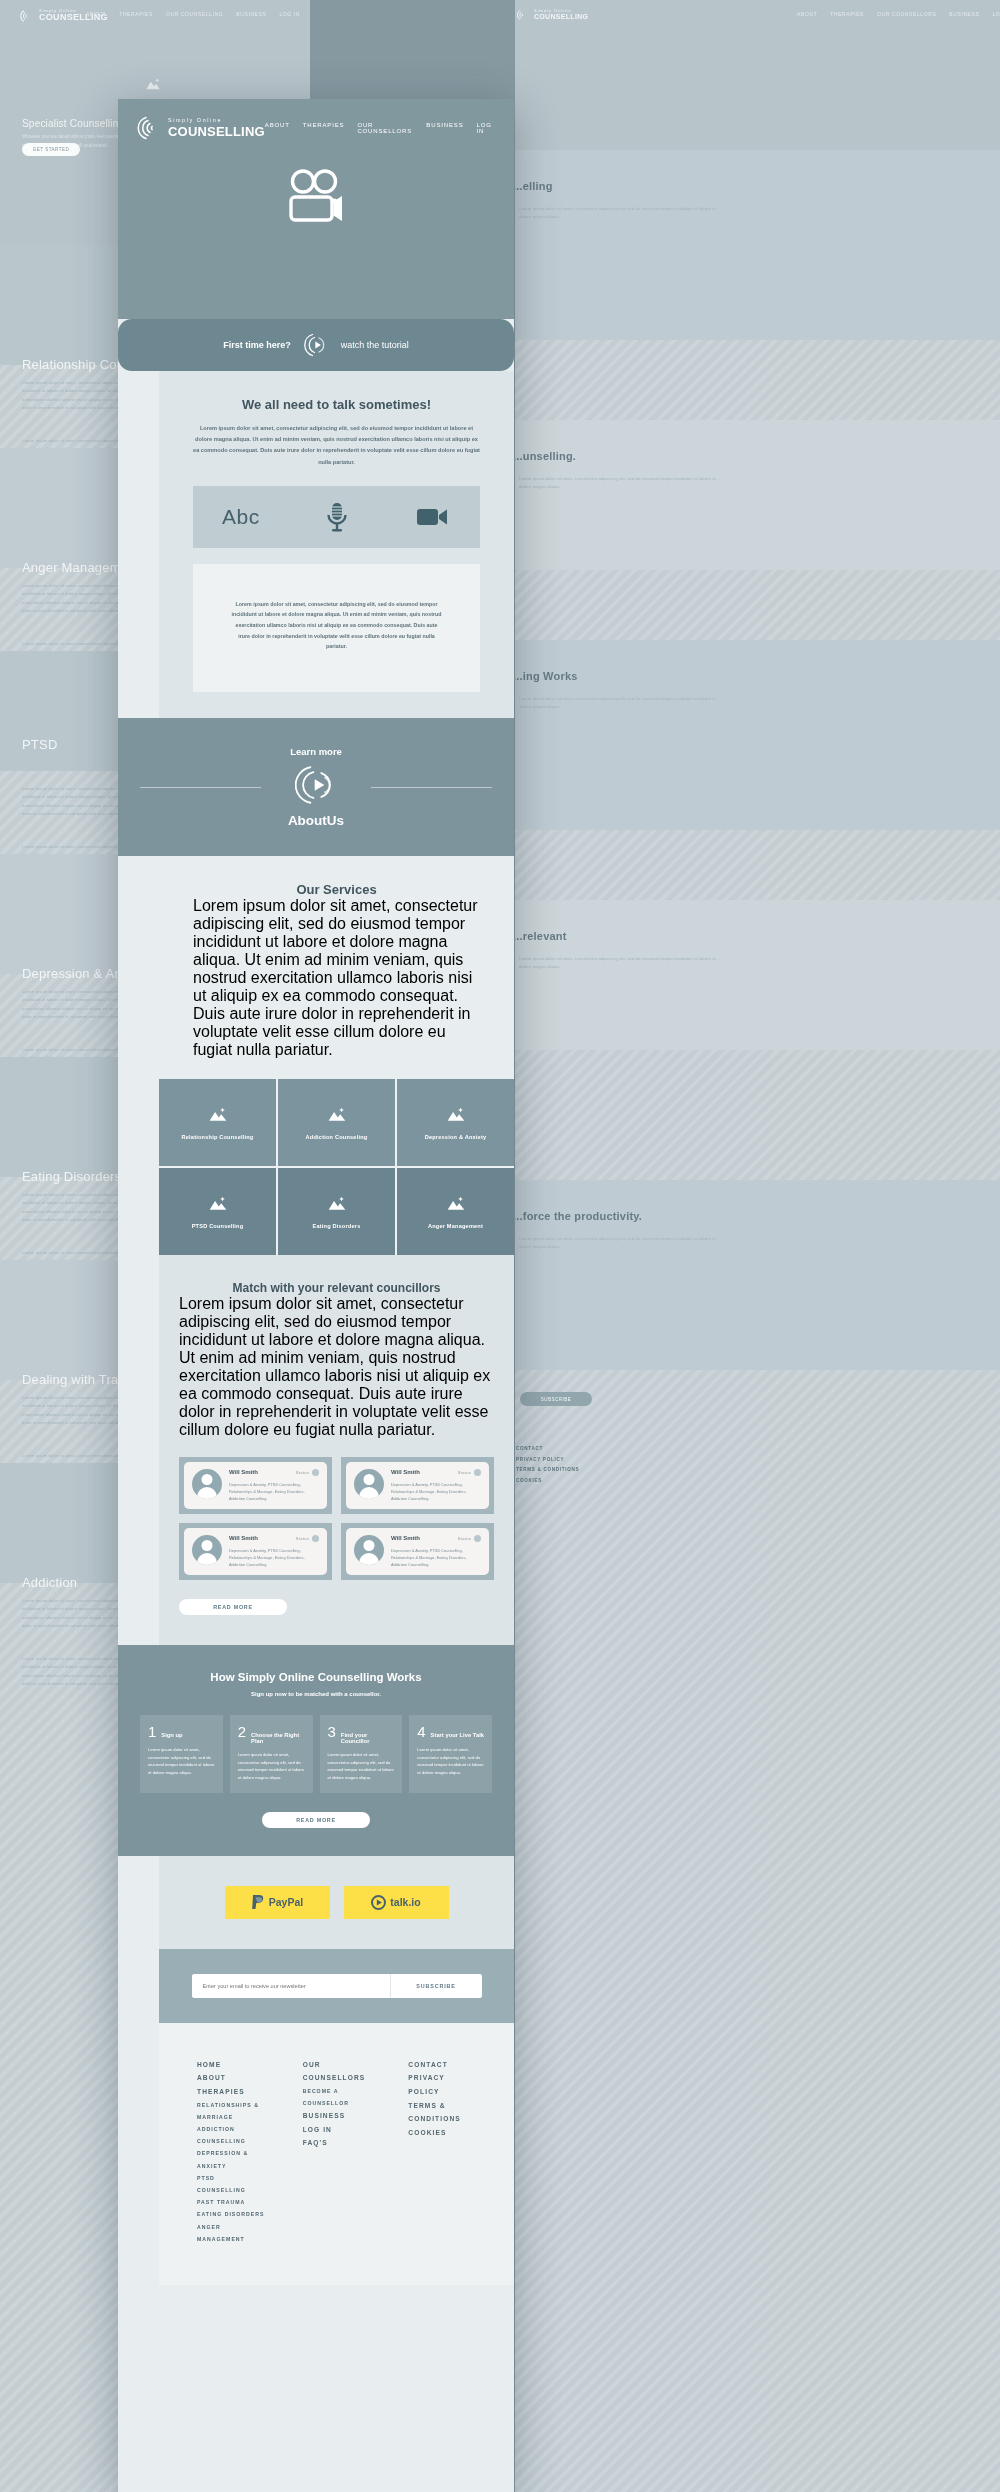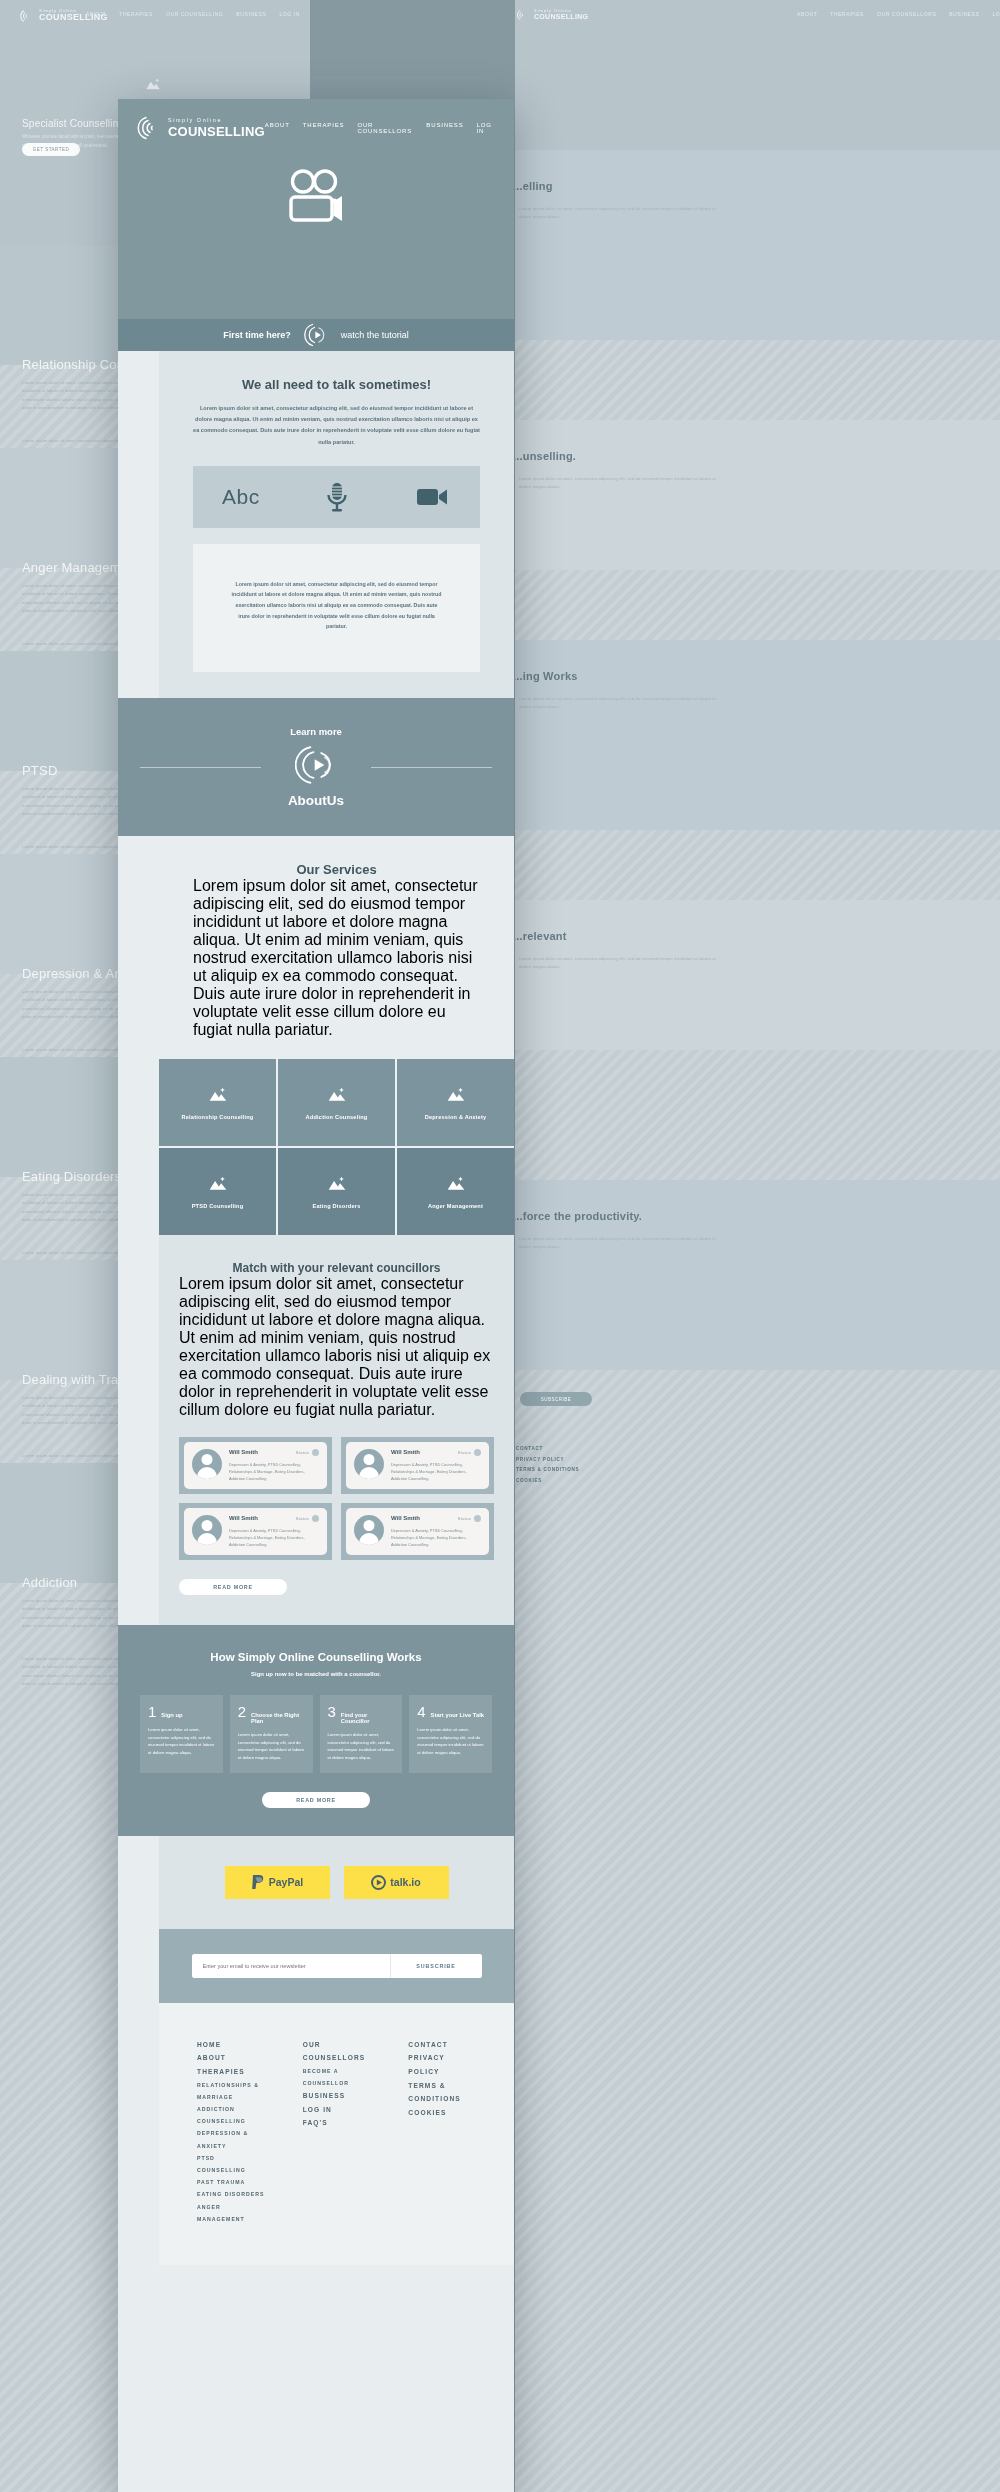--- a/index.html
+++ b/index.html
@@ -76,22 +76,22 @@
   .hero-txt p { font-size:6.4px; line-height:1.65; margin-top:7px; width:235px; font-weight:600; opacity:.97;}
   .pill {
     display:inline-flex; align-items:center; justify-content:center;
     background:#fff; color:#5e7a86; border-radius:30px;
     font-size:5.4px; letter-spacing:.75px; font-weight:700;
   }
   .hero-cta { margin-top:12px; width:112px; height:17px; }
 
   
   .tut {
-    background:#6e8892; height:32px; display:flex; align-items:center;
-    justify-content:center; gap:12px; color:#fff;
+    background:#6e8892; height:52px; display:flex; align-items:center;
+    justify-content:center; gap:12px; color:#fff;border-radius:14px;
   }
   .tut .q { font-size:9px; font-weight:700; }
   .tut .w { font-size:9px; font-weight:400; }
 
   
   .sec { padding:26px 34px; position:relative; }
   .sec h2 { text-align:center; color:#41565f; font-size:13px; font-weight:700; }
   .sec .lead {
     text-align:center; color:#5d737d; font-size:5.6px; line-height:2;
     margin:11px auto 0; max-width:318px; font-weight:600;
@@ -240,21 +240,21 @@
   <div id="bgLeftSections">
       <div class="bg-band hatch" style="top: 245px; height: 120px; background: rgb(188, 201, 207);"></div>
       <div class="bg-sec-title" style="left: 22px; top: 357px;">Relationship Counselling</div>
       <div class="bg-lorem" style="left: 22px; top: 379px;">Lorem ipsum dolor sit amet, consectetur adipiscing elit, sed do eiusmod tempor incididunt ut labore et dolore magna aliqua. Ut enim ad minim veniam, quis nostrud exercitation ullamco laboris nisi ut aliquip ex ea commodo consequat. Duis aute irure dolor in reprehenderit in voluptate velit esse cillum dolore eu fugiat nulla pariatur.</div>
       <div class="bg-lorem" style="left: 22px; top: 437px;">Lorem ipsum dolor sit amet, consectetur adipiscing elit, sed do eiusmod tempor incididunt ut labore et dolore magna aliqua. Ut enim ad minim veniam, quis nostrud exercitation ullamco laboris nisi ut aliquip ex ea commodo consequat. Duis aute irure dolor in reprehenderit in voluptate velit esse cillum dolore eu fugiat nulla pariatur.</div>
       <div class="bg-band hatch" style="top: 448px; height: 120px; background: rgb(195, 206, 212);"></div>
       <div class="bg-sec-title" style="left: 22px; top: 560px;">Anger Management</div>
       <div class="bg-lorem" style="left: 22px; top: 582px;">Lorem ipsum dolor sit amet, consectetur adipiscing elit, sed do eiusmod tempor incididunt ut labore et dolore magna aliqua. Ut enim ad minim veniam, quis nostrud exercitation ullamco laboris nisi ut aliquip ex ea commodo consequat. Duis aute irure dolor in reprehenderit in voluptate velit esse cillum dolore eu fugiat nulla pariatur.</div>
       <div class="bg-lorem" style="left: 22px; top: 640px;">Lorem ipsum dolor sit amet, consectetur adipiscing elit, sed do eiusmod tempor incididunt ut labore et dolore magna aliqua. Ut enim ad minim veniam, quis nostrud exercitation ullamco laboris nisi ut aliquip ex ea commodo consequat. Duis aute irure dolor in reprehenderit in voluptate velit esse cillum dolore eu fugiat nulla pariatur.</div>
       <div class="bg-band hatch" style="top: 651px; height: 120px; background: rgb(188, 201, 207);"></div>
-      <div class="bg-sec-title" style="left: 22px; top: 763px;">PTSD</div>
+      <div class="bg-sec-title" style="left: 22px; top: 737px;">PTSD</div>
       <div class="bg-lorem" style="left: 22px; top: 785px;">Lorem ipsum dolor sit amet, consectetur adipiscing elit, sed do eiusmod tempor incididunt ut labore et dolore magna aliqua. Ut enim ad minim veniam, quis nostrud exercitation ullamco laboris nisi ut aliquip ex ea commodo consequat. Duis aute irure dolor in reprehenderit in voluptate velit esse cillum dolore eu fugiat nulla pariatur.</div>
       <div class="bg-lorem" style="left: 22px; top: 843px;">Lorem ipsum dolor sit amet, consectetur adipiscing elit, sed do eiusmod tempor incididunt ut labore et dolore magna aliqua. Ut enim ad minim veniam, quis nostrud exercitation ullamco laboris nisi ut aliquip ex ea commodo consequat. Duis aute irure dolor in reprehenderit in voluptate velit esse cillum dolore eu fugiat nulla pariatur.</div>
       <div class="bg-band hatch" style="top: 854px; height: 120px; background: rgb(195, 206, 212);"></div>
       <div class="bg-sec-title" style="left: 22px; top: 966px;">Depression &amp; Anxiety</div>
       <div class="bg-lorem" style="left: 22px; top: 988px;">Lorem ipsum dolor sit amet, consectetur adipiscing elit, sed do eiusmod tempor incididunt ut labore et dolore magna aliqua. Ut enim ad minim veniam, quis nostrud exercitation ullamco laboris nisi ut aliquip ex ea commodo consequat. Duis aute irure dolor in reprehenderit in voluptate velit esse cillum dolore eu fugiat nulla pariatur.</div>
       <div class="bg-lorem" style="left: 22px; top: 1046px;">Lorem ipsum dolor sit amet, consectetur adipiscing elit, sed do eiusmod tempor incididunt ut labore et dolore magna aliqua. Ut enim ad minim veniam, quis nostrud exercitation ullamco laboris nisi ut aliquip ex ea commodo consequat. Duis aute irure dolor in reprehenderit in voluptate velit esse cillum dolore eu fugiat nulla pariatur.</div>
       <div class="bg-band hatch" style="top: 1057px; height: 120px; background: rgb(188, 201, 207);"></div>
       <div class="bg-sec-title" style="left: 22px; top: 1169px;">Eating Disorders</div>
       <div class="bg-lorem" style="left: 22px; top: 1191px;">Lorem ipsum dolor sit amet, consectetur adipiscing elit, sed do eiusmod tempor incididunt ut labore et dolore magna aliqua. Ut enim ad minim veniam, quis nostrud exercitation ullamco laboris nisi ut aliquip ex ea commodo consequat. Duis aute irure dolor in reprehenderit in voluptate velit esse cillum dolore eu fugiat nulla pariatur.</div>
       <div class="bg-lorem" style="left: 22px; top: 1249px;">Lorem ipsum dolor sit amet, consectetur adipiscing elit, sed do eiusmod tempor incididunt ut labore et dolore magna aliqua. Ut enim ad minim veniam, quis nostrud exercitation ullamco laboris nisi ut aliquip ex ea commodo consequat. Duis aute irure dolor in reprehenderit in voluptate velit esse cillum dolore eu fugiat nulla pariatur.</div>

